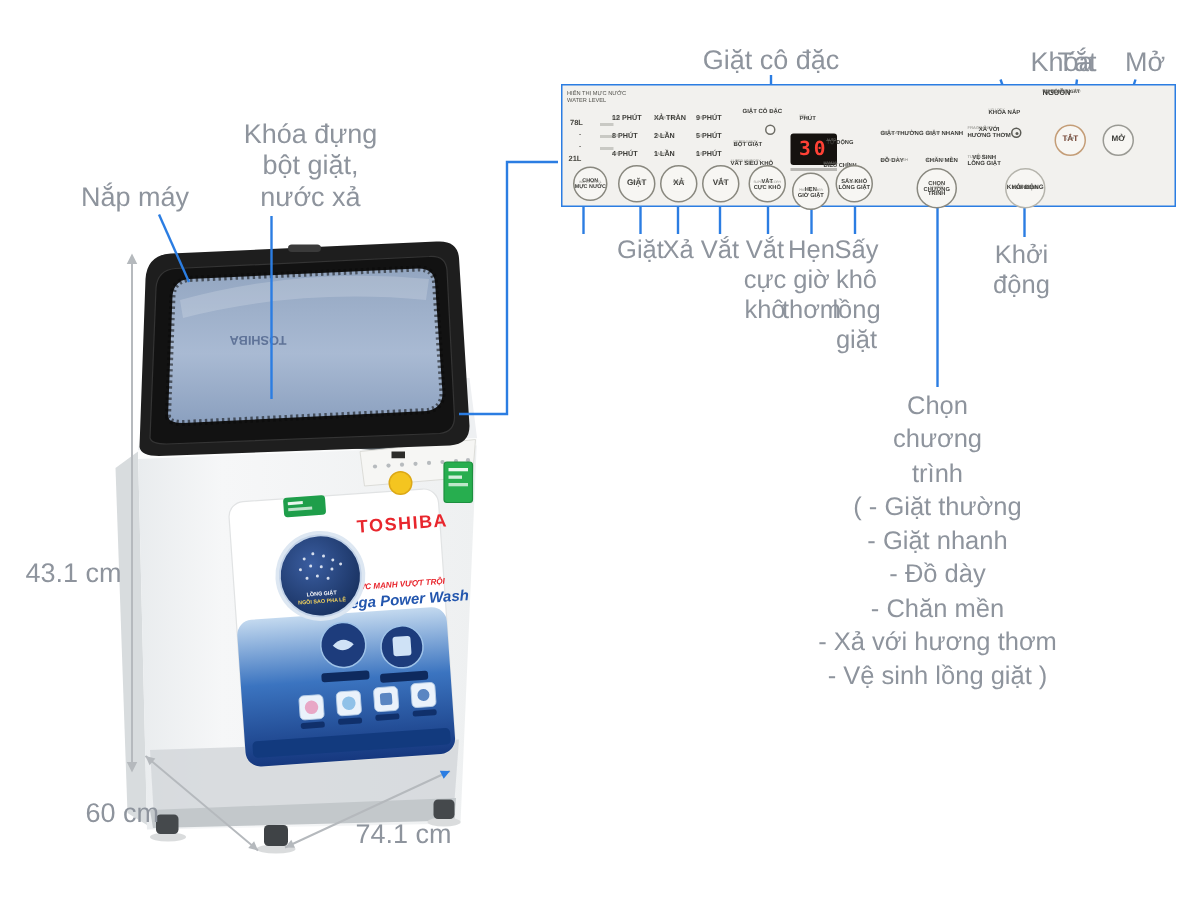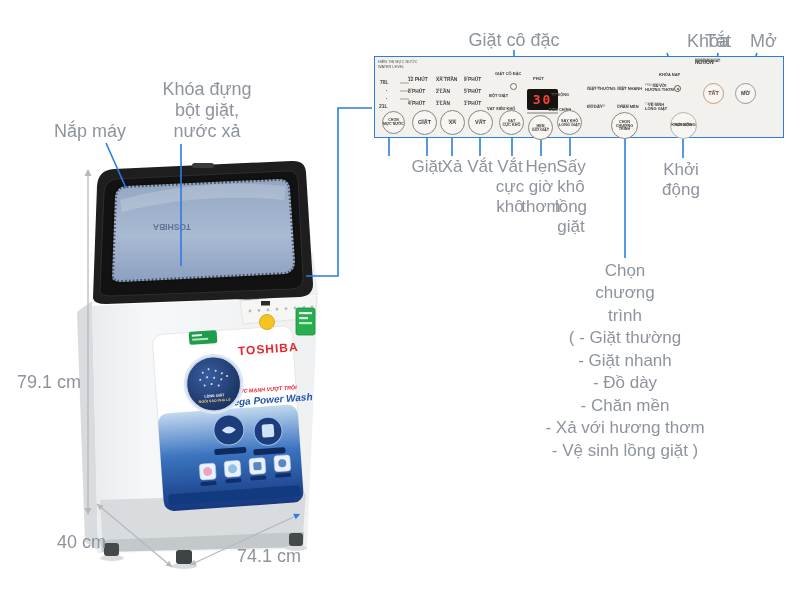--- a/index.html
+++ b/index.html
@@ -212,22 +212,22 @@
 </svg>
 
 <div class="lbl lbl18" style="left:54px;top:121px">Nắp máy</div>
 <div class="lbl lbl18 pre ctr" style="left:152px;top:79px;width:110px">Khóa đựng
 bột giặt,
 nước xả</div>
 <div class="lbl lbl18 ctr" style="left:452px;top:30px;width:124px">Giặt cô đặc</div>
 <div class="lbl lbl18" style="left:687px;top:31px">Khóa</div>
 <div class="lbl lbl18" style="left:705px;top:31px">Tắt</div>
 <div class="lbl lbl18" style="left:750px;top:31px">Mở</div>
-<div class="lbl lbl18" style="left:17px;top:372px">79.1 cm</div>
-<div class="lbl lbl18" style="left:57px;top:532px">40 cm</div>
+<div class="lbl lbl18" style="left:17px;top:372px">43.1 cm</div>
+<div class="lbl lbl18" style="left:57px;top:532px">60 cm</div>
 <div class="lbl lbl18" style="left:237px;top:546px">74.1 cm</div>
 <div class="lbl ctr" style="left:407px;top:157px;width:40px">Giặt</div>
 <div class="lbl ctr" style="left:438px;top:157px;width:28px">Xả</div>
 <div class="lbl ctr" style="left:463px;top:157px;width:34px">Vắt</div>
 <div class="lbl pre ctr" style="left:486px;top:157px;width:48px">Vắt
 cực
 khô</div>
 <div class="lbl pre ctr" style="left:517px;top:157px;width:48px">Hẹn
 giờ
 thơm</div>

